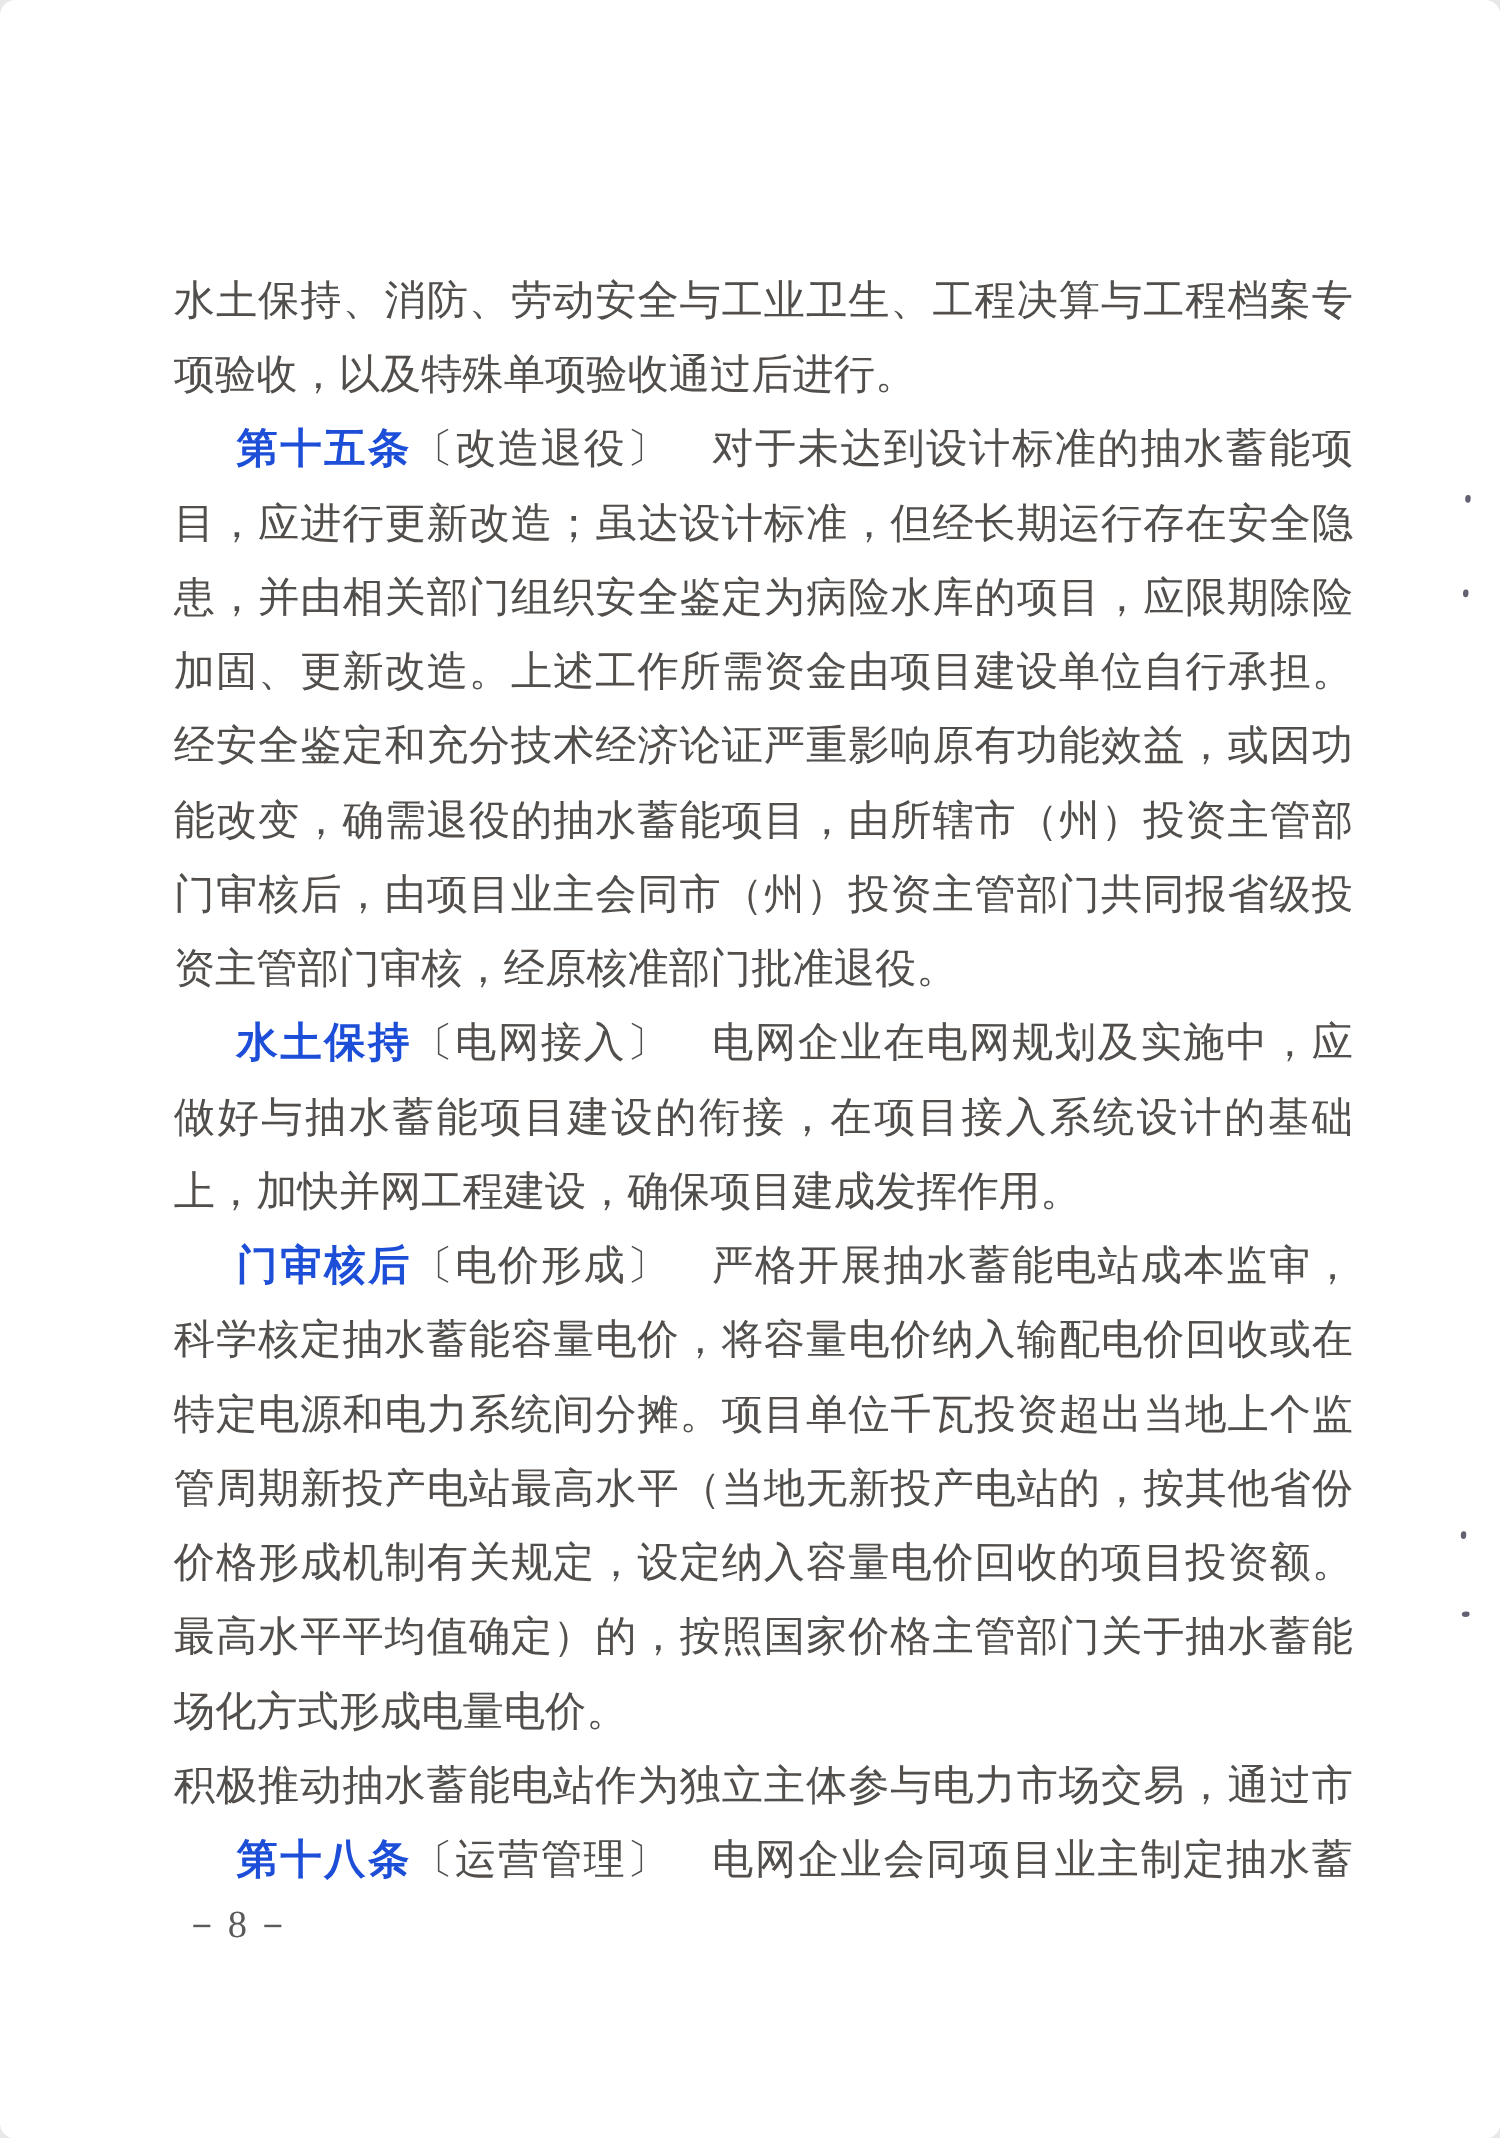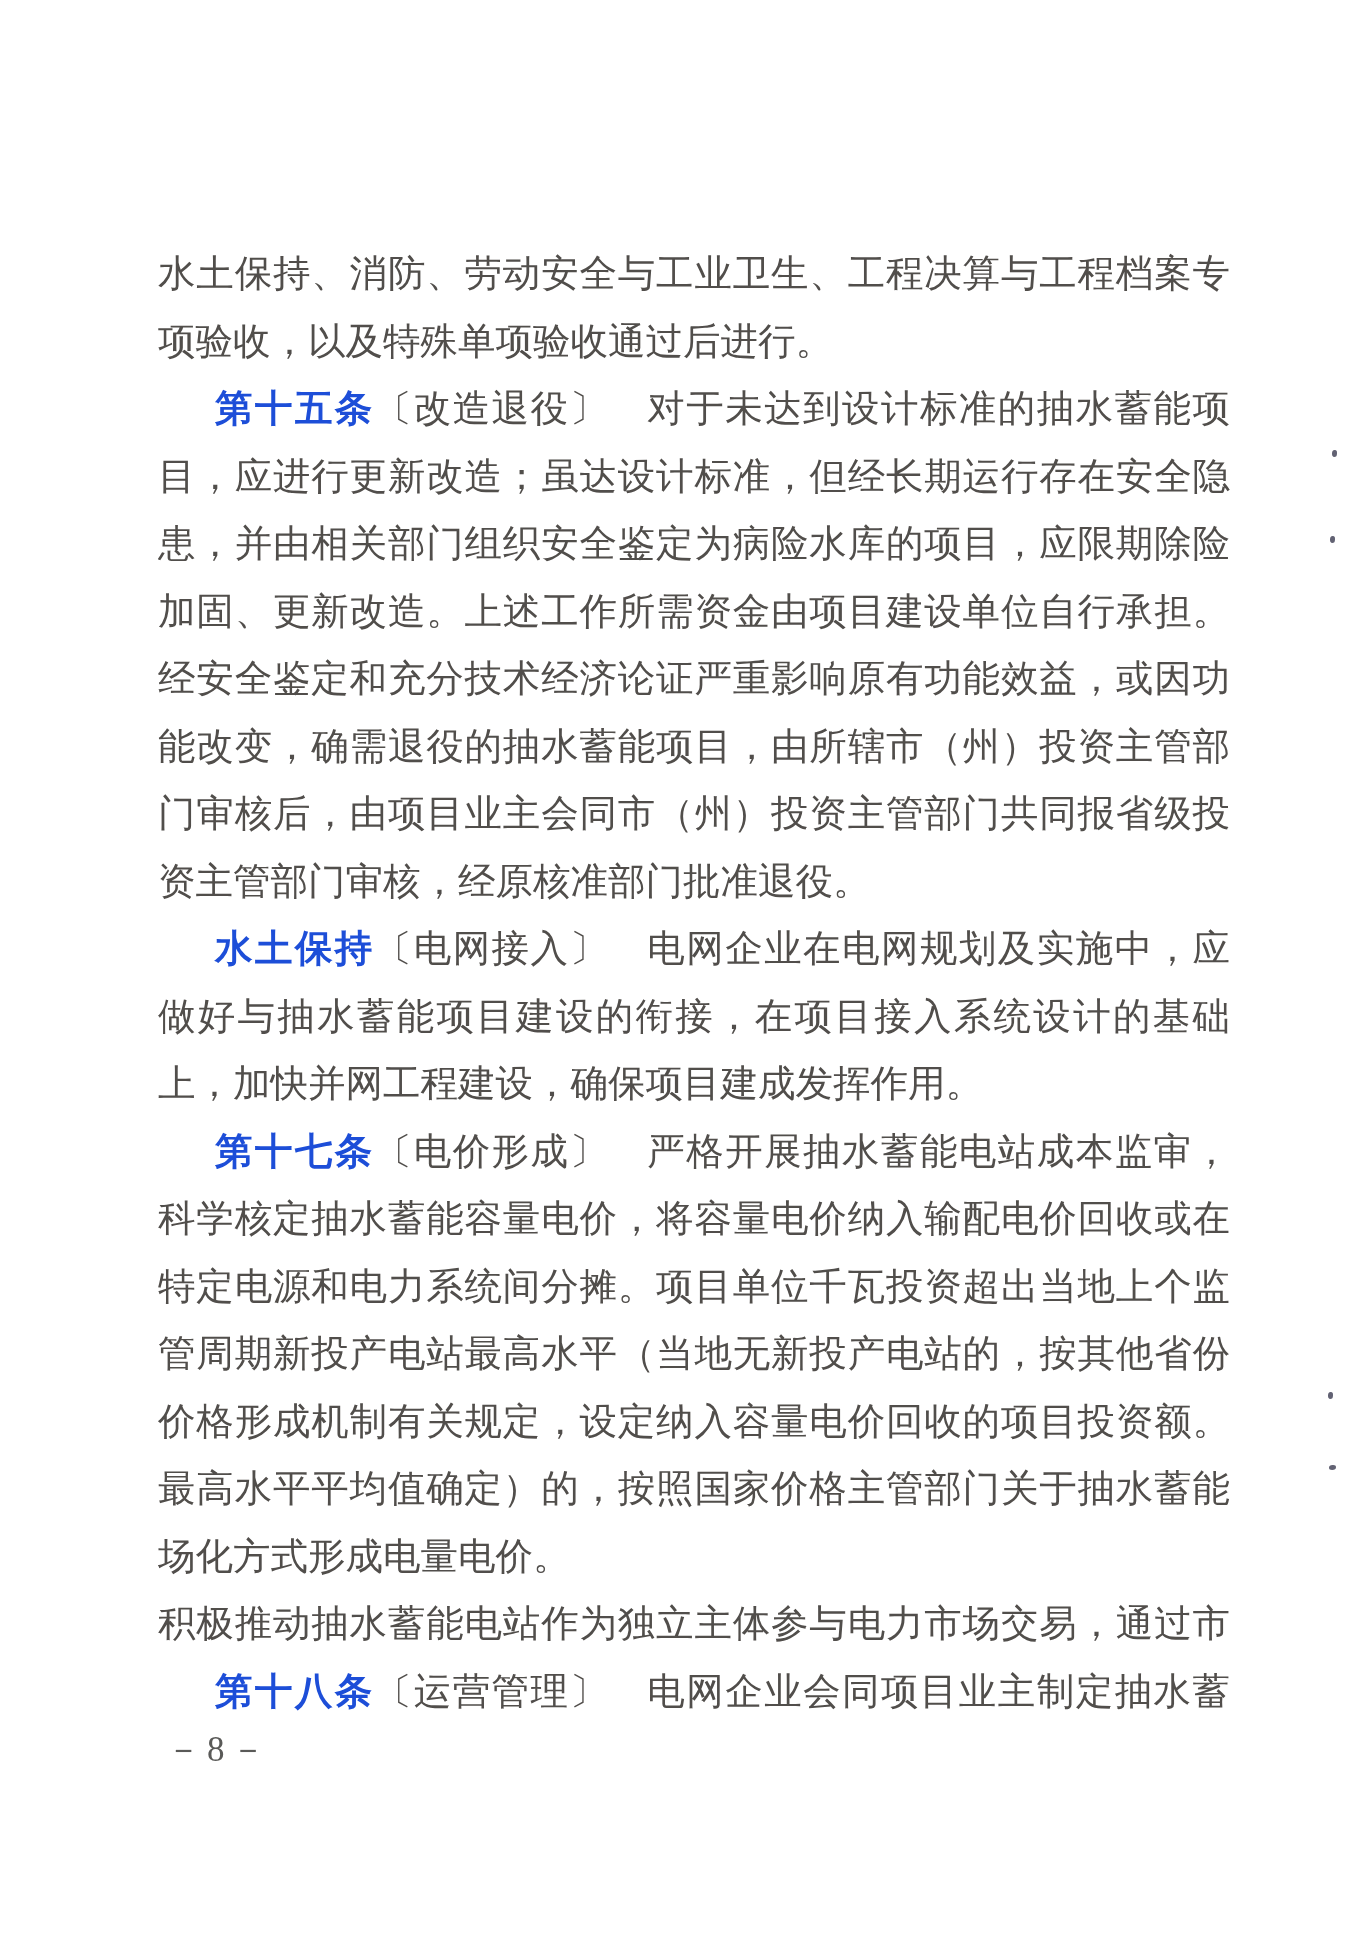--- a/index.html
+++ b/index.html
@@ -3,20 +3,21 @@
 <meta charset="utf-8">
 <style>
   html,body{margin:0;padding:0;background:#e8e8e8;}
   .page{
     position:relative;
     width:1364px;height:1944px;
     margin:0 auto;
     background:#ffffff;
     overflow:hidden;
     font-family:"Liberation Serif","DejaVu Serif",serif;
+    border-radius:14px;
   }
   .content{
     position:absolute;
     left:158px;top:240px;
     width:1072px;
   }
   .line{
     height:67.5px;
     line-height:67.5px;
     font-size:37.5px;
@@ -63,21 +64,21 @@
     <div class="line">加固、更新改造。上述工作所需资金由项目建设单位自行承担。</div>
     <div class="line">经安全鉴定和充分技术经济论证严重影响原有功能效益，或因功</div>
     <div class="line">能改变，确需退役的抽水蓄能项目，由所辖市（州）投资主管部</div>
     <div class="line">门审核后，由项目业主会同市（州）投资主管部门共同报省级投</div>
     <div class="line short">资主管部门审核，经原核准部门批准退役。</div>
 
     <div class="line indent"><span class="art">水土保持</span><span>〔电网接入〕　电网企业在电网规划及实施中，应</span></div>
     <div class="line">做好与抽水蓄能项目建设的衔接，在项目接入系统设计的基础</div>
     <div class="line short">上，加快并网工程建设，确保项目建成发挥作用。</div>
 
-    <div class="line indent"><span class="art">第十七条</span><span>〔电价形成〕　严格开展抽水蓄能电站成本监审，</span></div>
+    <div class="line indent"><span class="art">门审核后</span><span>〔电价形成〕　严格开展抽水蓄能电站成本监审，</span></div>
     <div class="line">科学核定抽水蓄能容量电价，将容量电价纳入输配电价回收或在</div>
     <div class="line">特定电源和电力系统间分摊。项目单位千瓦投资超出当地上个监</div>
     <div class="line">管周期新投产电站最高水平（当地无新投产电站的，按其他省份</div>
     <div class="line">价格形成机制有关规定，设定纳入容量电价回收的项目投资额。</div>
     <div class="line">最高水平平均值确定）的，按照国家价格主管部门关于抽水蓄能</div>
     <div class="line short">场化方式形成电量电价。</div>
     <div class="line">积极推动抽水蓄能电站作为独立主体参与电力市场交易，通过市</div>
 
     <div class="line indent"><span class="art">第十八条</span><span>〔运营管理〕　电网企业会同项目业主制定抽水蓄</span></div>
   </div>

